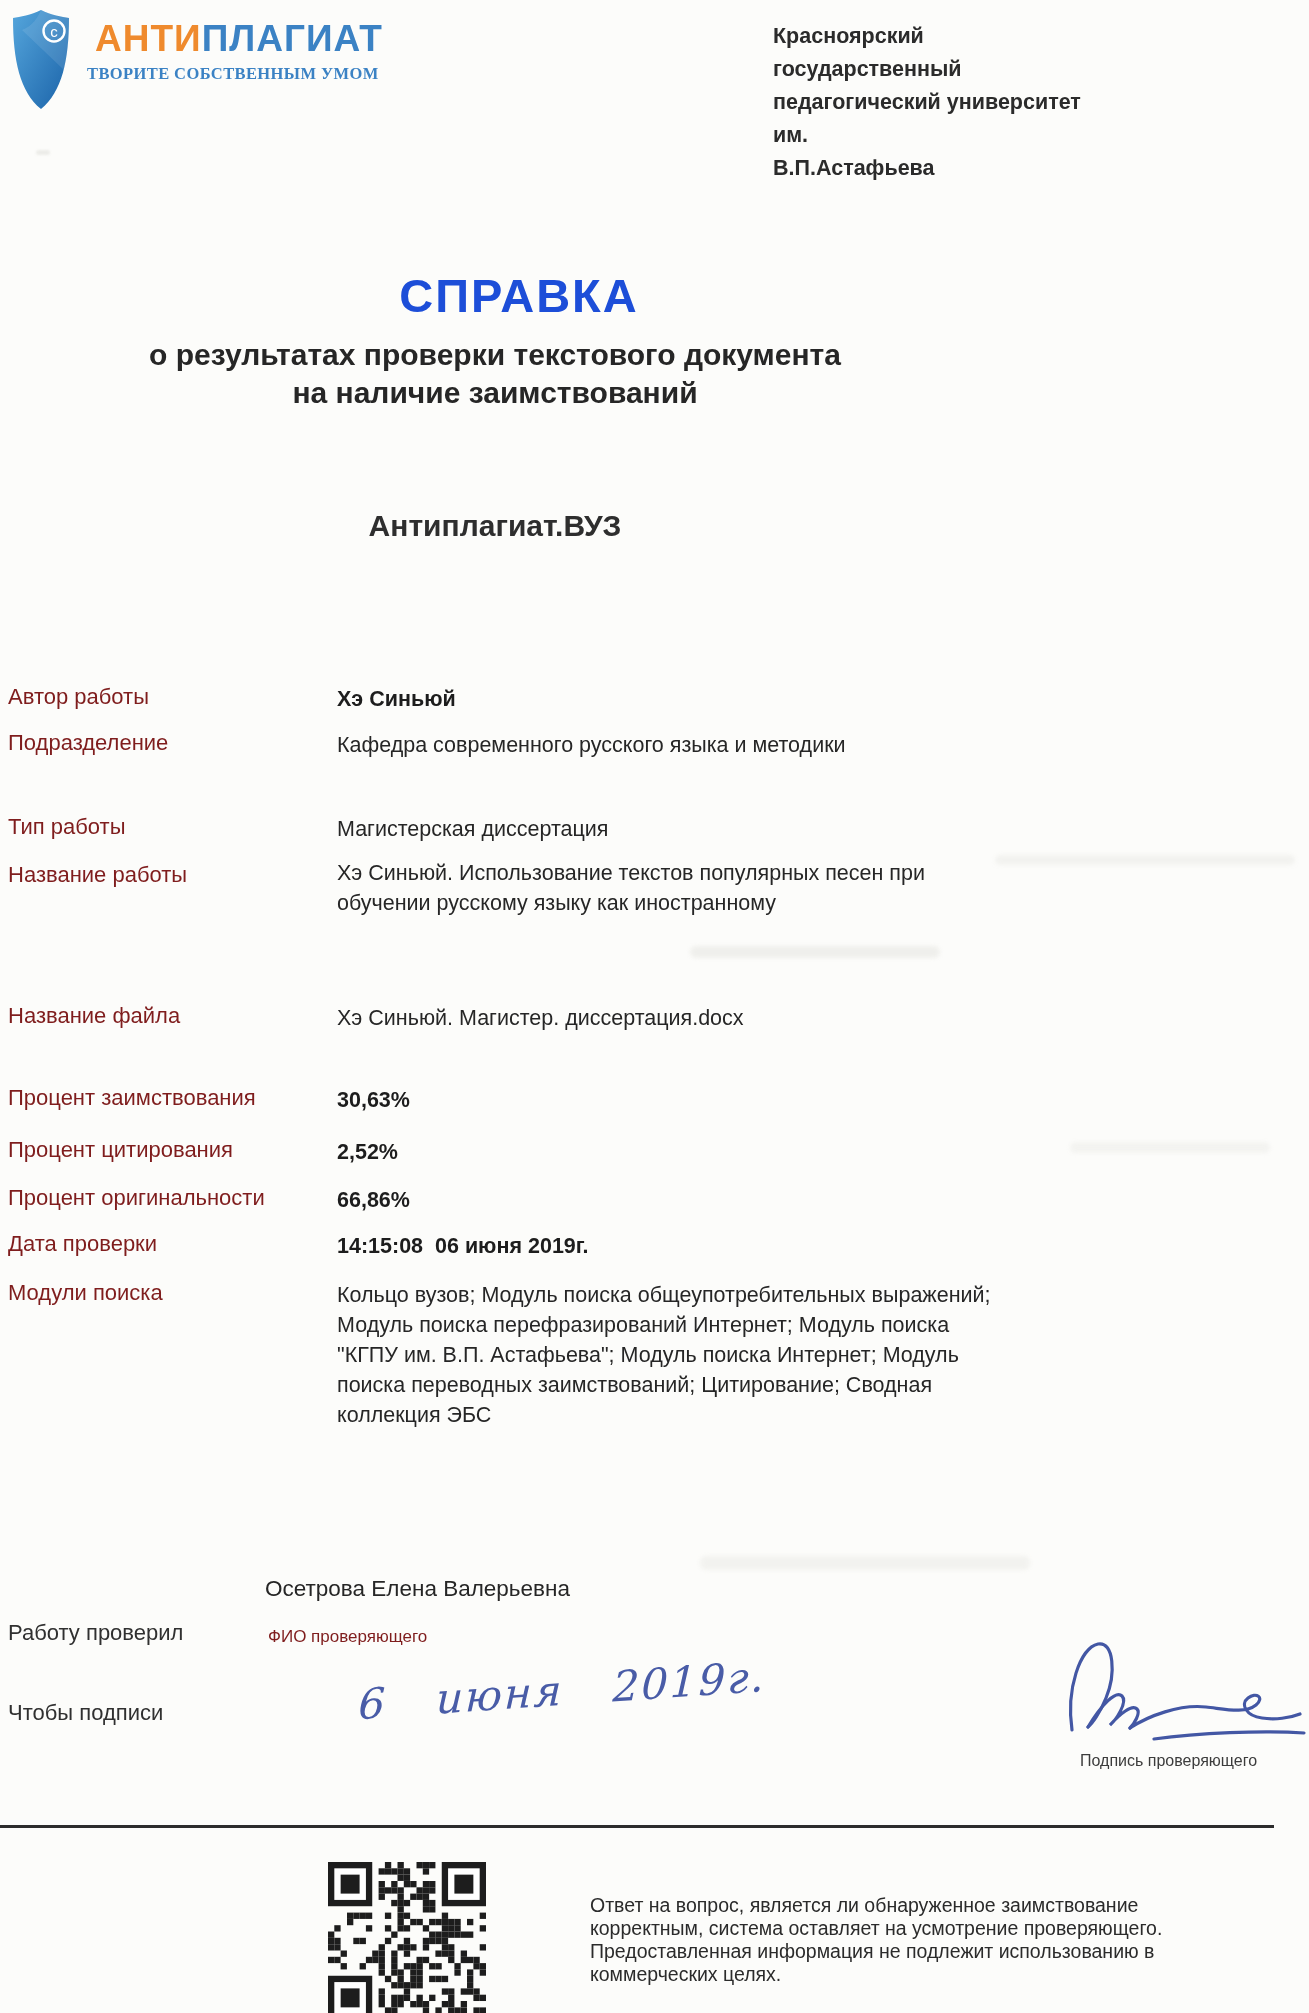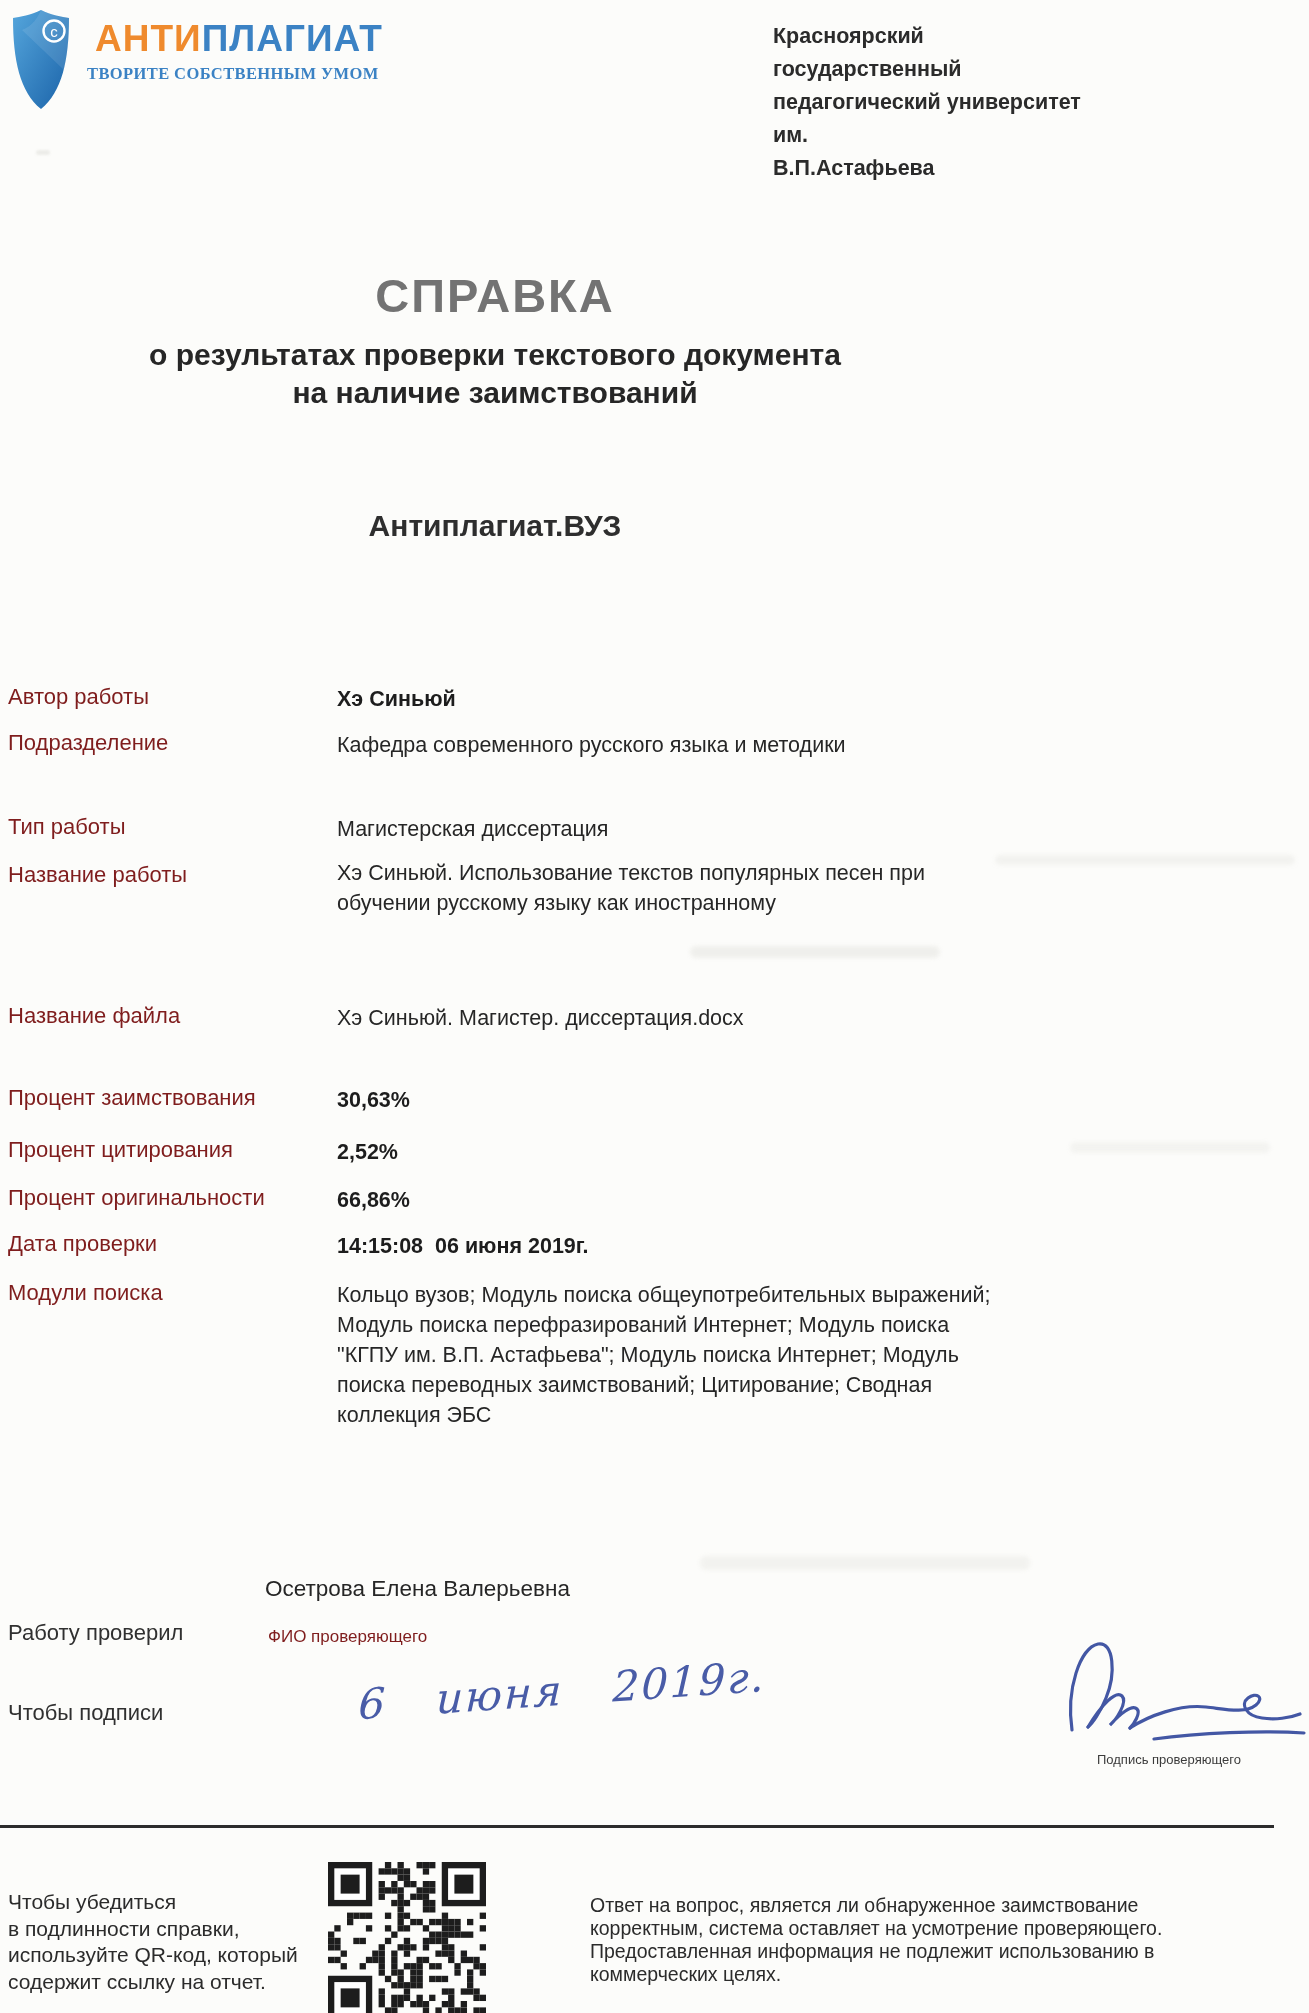--- a/index.html
+++ b/index.html
@@ -20,21 +20,21 @@
   .brand-plagiat{color:var(--brand-blue,#3b82c4);}
   .brand-tagline{margin-top:9px;font-size:16.5px;font-weight:700;letter-spacing:.4px;color:var(--brand-blue,#3b82c4);white-space:nowrap;font-family:Liberation Serif, serif;}
   
   .university{
     left:773px;top:20px;width:330px;
     font-size:21.5px;font-weight:700;line-height:33px;
     color:#2b2b2b;white-space:pre-line;
   }
   
   .head-col{left:0;width:990px;text-align:center;}
-  .doc-title{top:268px;font-size:47px;font-weight:700;letter-spacing:2px;color:#737373;}
+  .doc-title{top:268px;font-size:47px;font-weight:700;letter-spacing:2px;color:#1d4ed8;margin-left:24px;}
   .doc-subtitle{top:336px;font-size:30px;font-weight:700;line-height:38px;color:#262626;white-space:pre-line;}
   .system-block{top:504px;font-size:30px;font-weight:700;line-height:44px;color:#2e2e2e;}
   
   .frow{left:0;width:1309px;}
   .flabel{position:absolute;left:8px;top:0;width:320px;font-size:22px;color:#7f1d1d;}
   .fvalue{position:absolute;left:337px;top:0;width:660px;font-size:21.5px;line-height:30px;color:#262626;white-space:pre-wrap;}
   .v-bold .fvalue{font-weight:700;color:#1d1d1d;}
   
   .reviewer-label{left:8px;top:1580px;font-size:22px;color:#303030;margin-top:40px;}
   .reviewer-name{left:265px;top:1576px;font-size:22.5px;color:#262626;}
@@ -42,21 +42,21 @@
   .signdate-label{left:8px;top:1700px;font-size:22px;color:#303030;}
   .handwritten-date{
     left:358px;top:1666px;
     font-family:"DejaVu Serif", serif;font-style:italic;
     font-size:42px;color:var(--ink-blue,#3a4fa0);
     word-spacing:34px;letter-spacing:2px;
     transform:rotate(-4deg) skewX(-6deg);
     opacity:.92;white-space:nowrap;
   }
   .signature{left:1058px;top:1634px;}
-  .signature-caption{left:1080px;top:1752px;font-size:13px;color:#3c3c3c;margin-left:17px;}
+  .signature-caption{left:1080px;top:1752px;font-size:16px;color:#3c3c3c;}
   
   .separator{left:0;top:1825px;width:1274px;height:3px;background:#2c2c2c;}
   .qr-hint{left:8px;top:1889px;font-size:21px;line-height:26.5px;color:#2b2b2b;white-space:pre-line;}
   .qr-box{left:328px;top:1862px;width:158px;height:158px;}
   .disclaimer{left:590px;top:1894px;width:578px;font-size:19.5px;line-height:23px;color:#2b2b2b;}
   
   .artifact{position:absolute;background:#e9e9e5;border-radius:6px;filter:blur(2px);}
 </style>
 </head>
 <body>
@@ -148,24 +148,20 @@
         <path d="M14 96 C8 55 22 14 40 10 C56 7 58 40 48 64 C42 79 34 90 30 93"></path>
         <path d="M30 93 C44 70 58 56 64 62 C70 68 58 86 52 91 C62 80 74 70 79 75 C83 79 76 90 72 94"></path>
         <path d="M72 94 C90 82 122 70 148 73 C167 75 187 80 198 71 C207 63 198 58 190 64 C182 70 188 82 204 84 C217 86 232 84 242 80"></path>
         <path d="M96 105 C140 99 204 96 246 99"></path>
       </g>
     </svg>
   </div>
   <div class="abs signature-caption">Подпись проверяющего</div>
 
   <div class="abs separator"></div>
-  <div class="abs qr-hint">Чтобы убедиться
-в подлинности справки,
-используйте QR-код, который
-содержит ссылку на отчет.</div>
   <div class="abs qr-box">
     <svg id="qr" width="158" height="158" viewBox="0 0 158 158">
         <g fill="#1d1d1d">
           <rect x="56.9" y="0.0" width="6.32" height="6.32"></rect>
           <rect x="69.5" y="0.0" width="6.32" height="6.32"></rect>
           <rect x="88.5" y="0.0" width="6.32" height="6.32"></rect>
           <rect x="94.8" y="0.0" width="6.32" height="6.32"></rect>
           <rect x="101.1" y="0.0" width="6.32" height="6.32"></rect>
           <rect x="50.6" y="6.3" width="6.32" height="6.32"></rect>
           <rect x="56.9" y="6.3" width="6.32" height="6.32"></rect>

